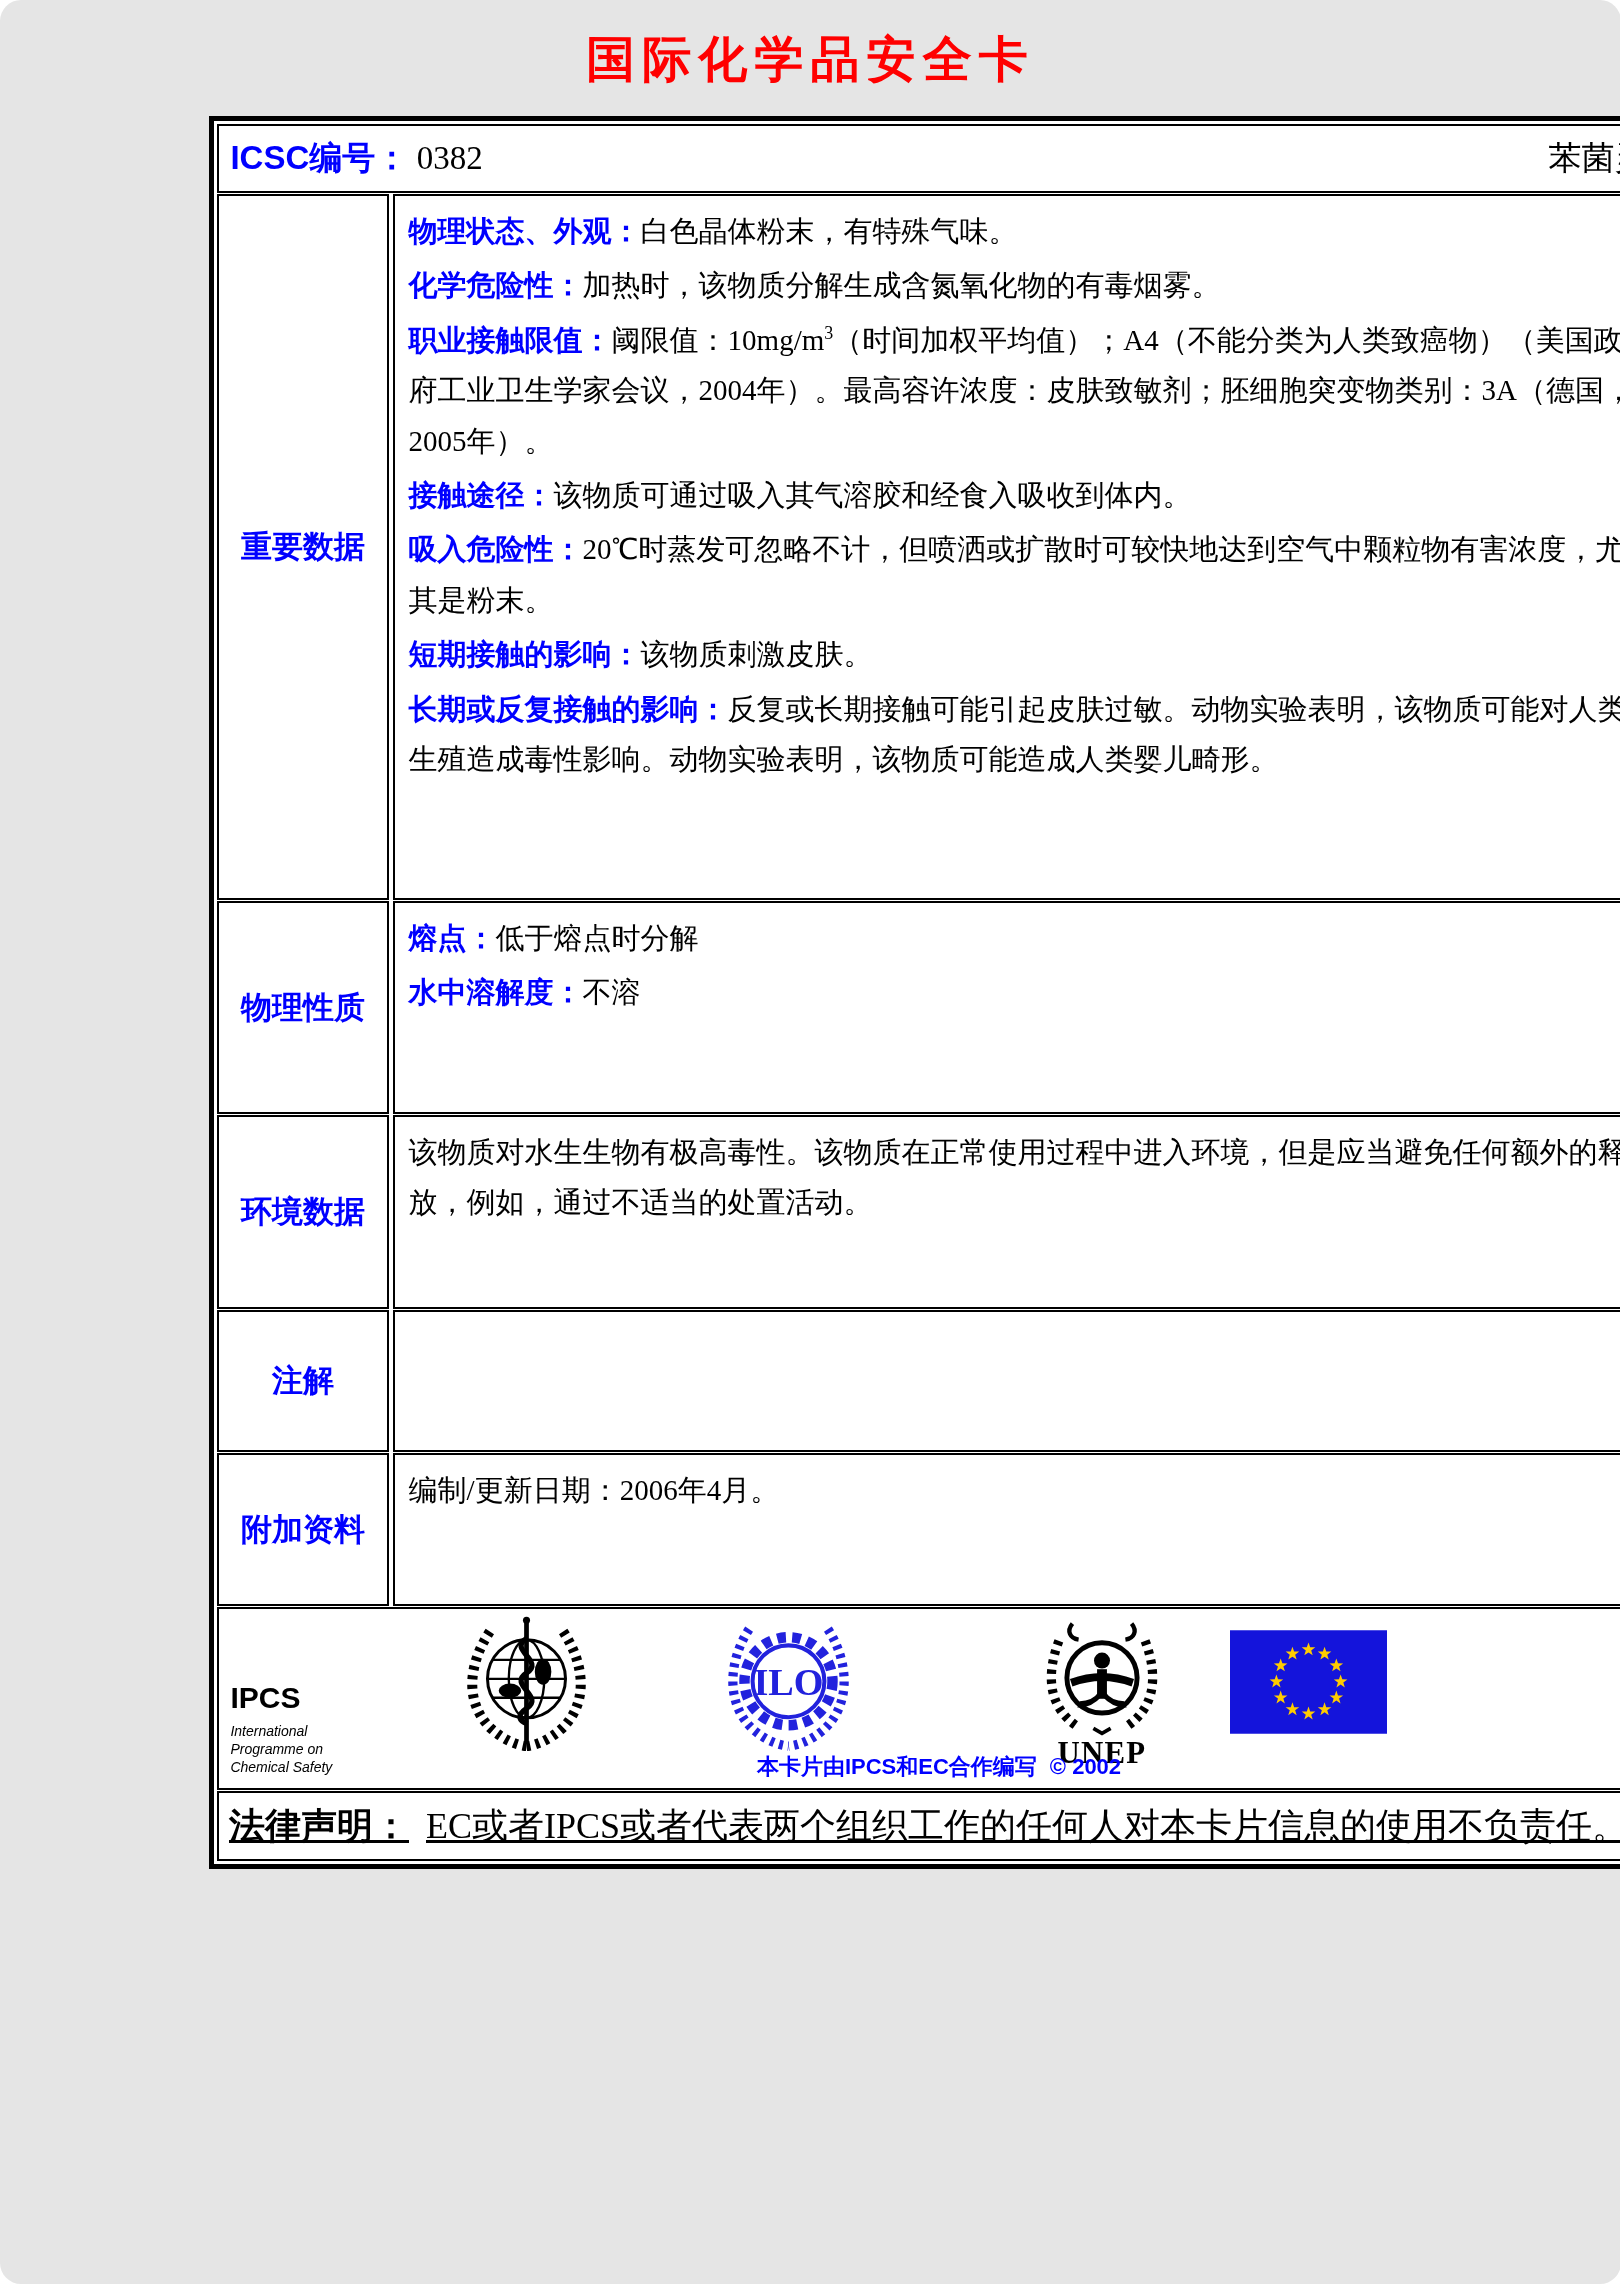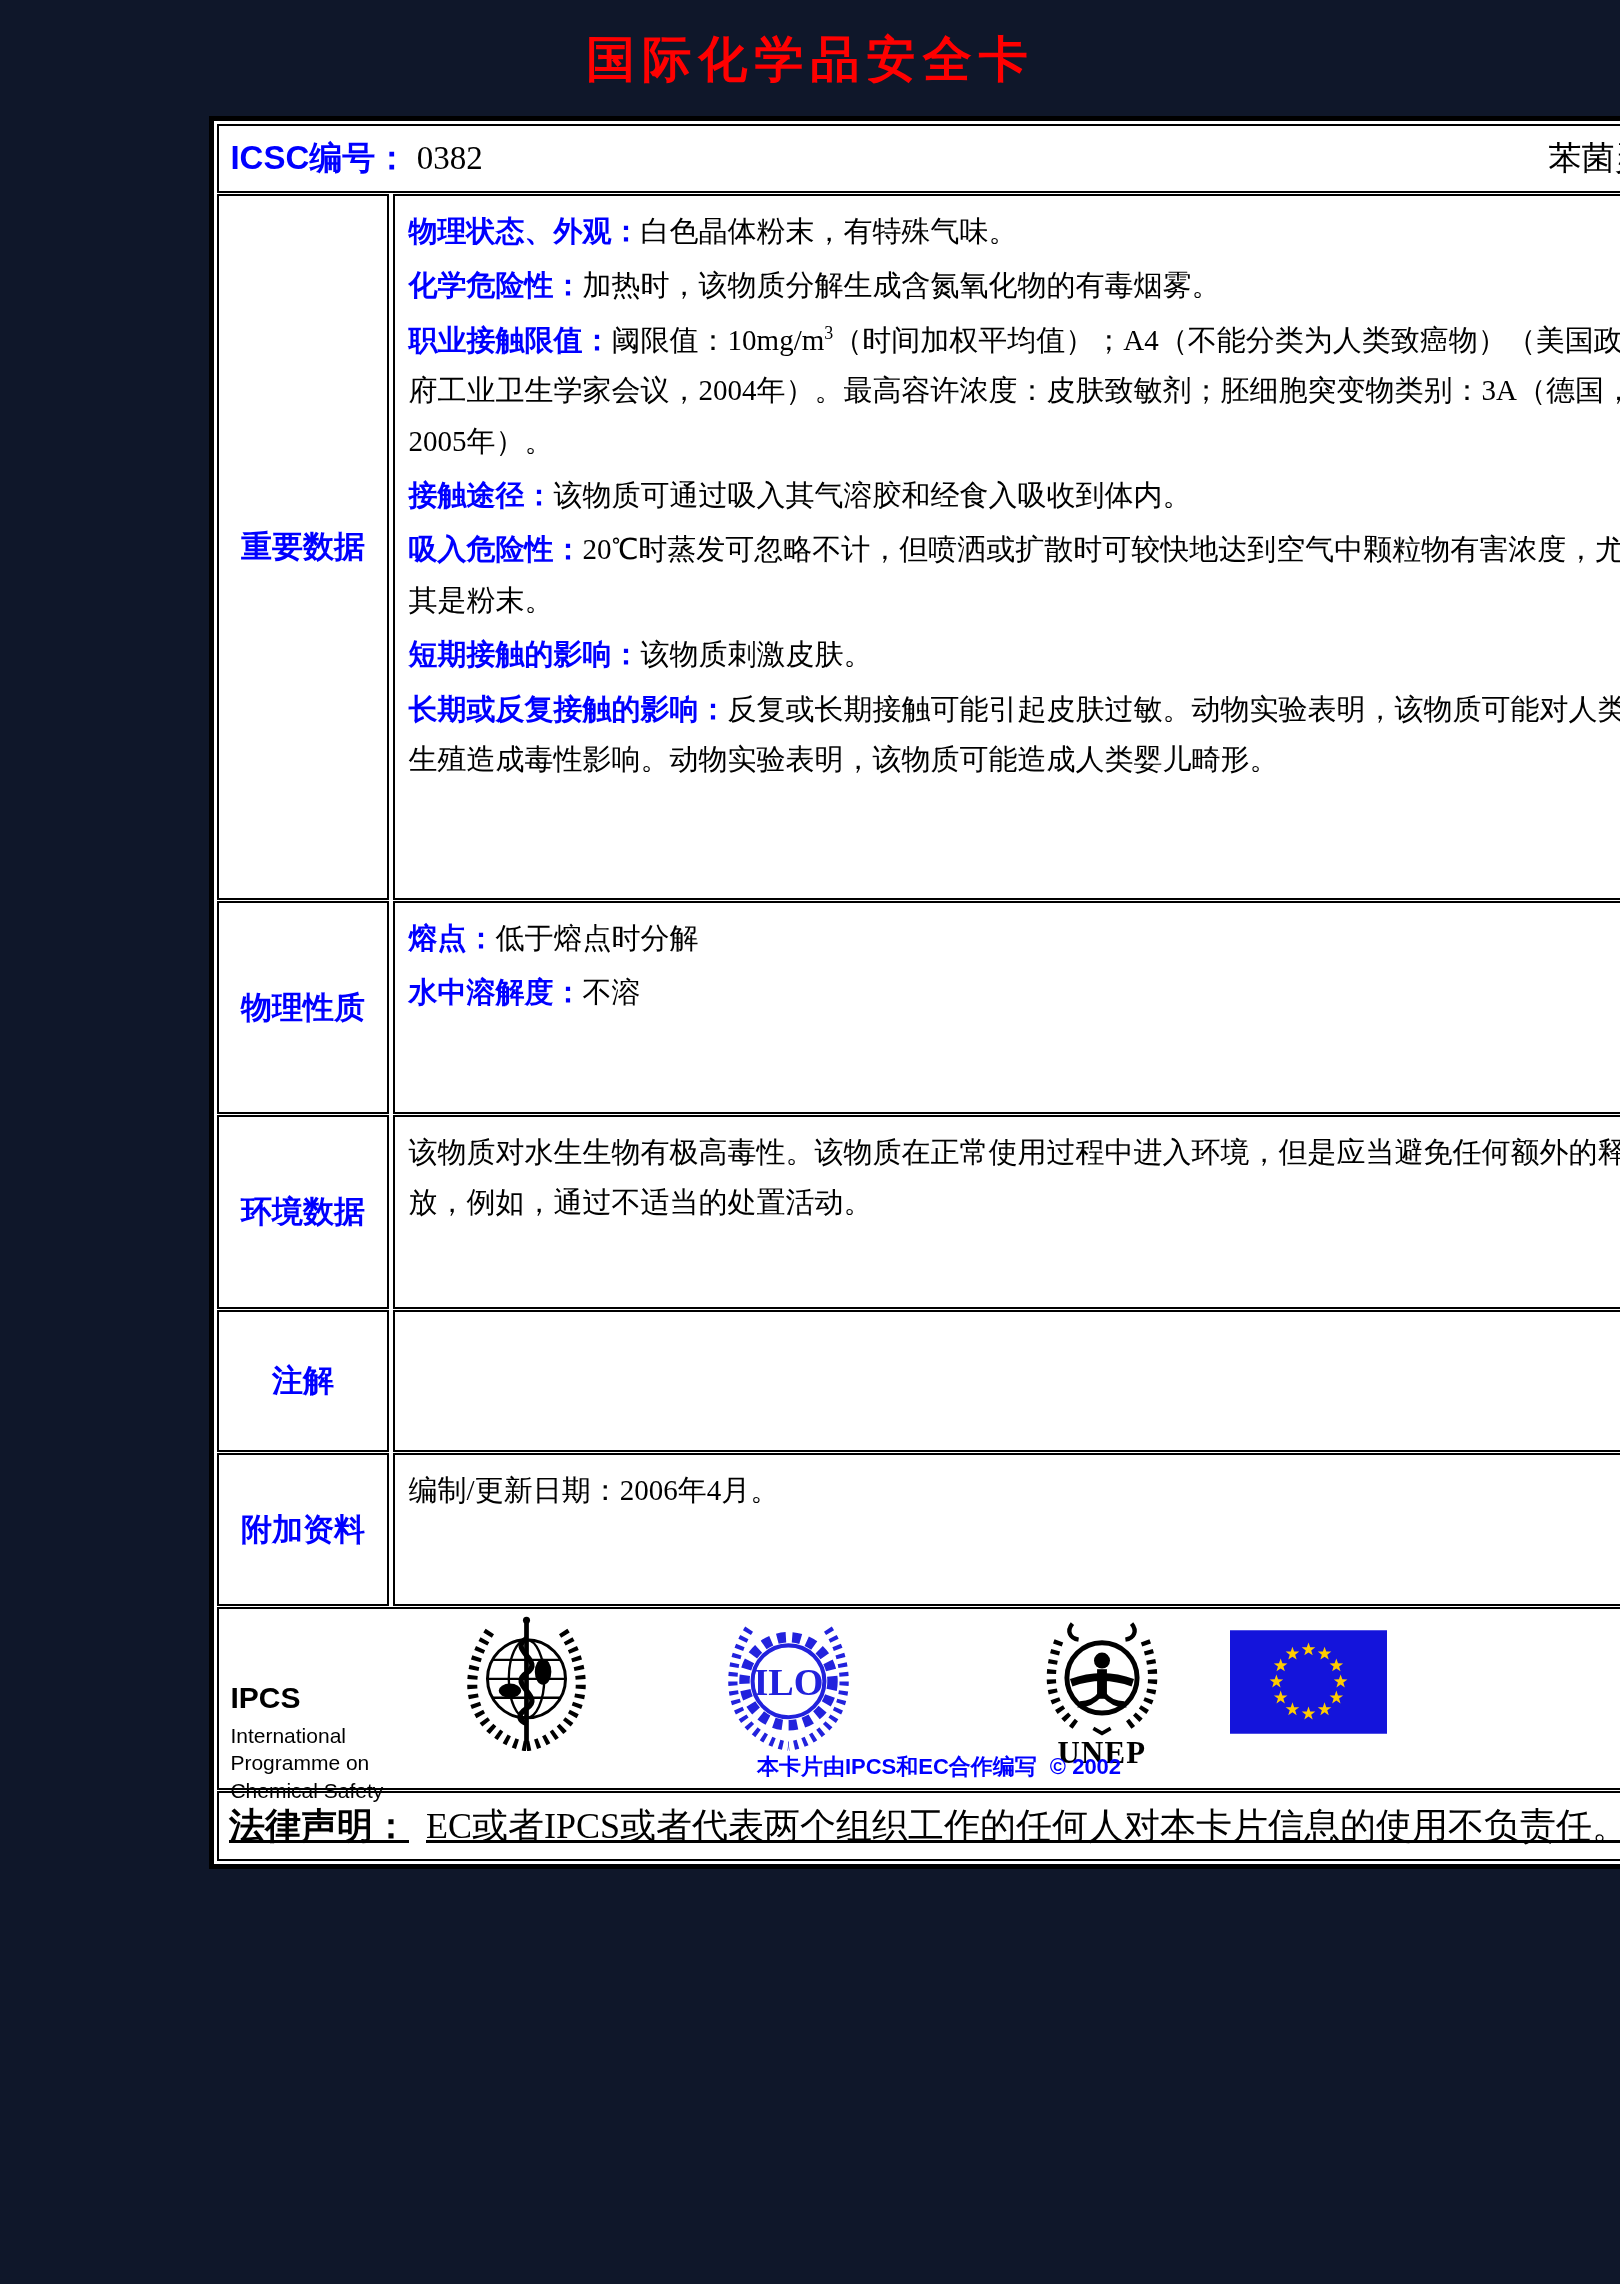--- a/index.html
+++ b/index.html
@@ -1,17 +1,17 @@
 <!DOCTYPE html>
 <html style="font-size:11.4px"><head>
 <meta charset="utf-8">
 <style>
   html,body{margin:0;padding:0;background:#ffffff;}
-  .page{position:relative;width:1621px;height:2284px;background:#0f172a;overflow:hidden;
-        font-family:"Liberation Serif",serif;color:#000;}
+  .page{position:relative;width:1621px;height:2284px;background:#e5e5e5;overflow:hidden;
+        font-family:"Liberation Serif",serif;color:#000;border-radius:21px;}
   .title{position:absolute;top:27px;left:0;width:100%;text-align:center;margin:0;
          font-family:"Liberation Serif",serif;font-weight:bold;font-size:49px;
          letter-spacing:7.1px;color:#FF0000;}
   
   .card{position:absolute;left:209px;top:116px;width:1460px;box-sizing:border-box;
         border:5px solid #000;background:#fff;padding:3px;display:flex;
         flex-direction:column;gap:1px;}
   .row{display:flex;gap:3.6px;}
   .cell{border:2.9px solid #000;box-sizing:border-box;background:#fff;}
   .hcell{flex:0 0 172px;border:2.9px solid #000;box-sizing:border-box;display:flex;
@@ -30,21 +30,21 @@
   .content .item{margin:4px;}
   sup{font-size:0.62em;line-height:0;}
   .legalrow{display:flex;align-items:center;padding:0 10px;font-size:36px;text-decoration:underline;}
   .legal-label{font-family:"Liberation Sans",sans-serif;font-weight:bold;color:#000;
                white-space:nowrap;}
   .legal-text{font-family:"Liberation Serif",serif;margin-left:17px;}
   
   .logos{position:relative;}
   .ipcs{position:absolute;left:11.4px;top:24px;font-family:"Liberation Sans",sans-serif;margin-top:48px;}
   .ipcs .big{font-weight:bold;font-size:30px;margin-bottom:7.1px;}
-  .ipcs .ln{font-size:21px;line-height:1.3;}
+  .ipcs .ln{font-size:14px;line-height:1.3;font-style:italic;}
   .logo{position:absolute;top:5.7px;}
   .who{left:236px;} .ilo{left:500px;} .unep{left:808px;}
   .eu{left:1011px;top:21.4px;}
   .copyline{position:absolute;left:0;bottom:5.7px;width:100%;text-align:center;
             color:#0000FF;font-family:"Liberation Sans",sans-serif;font-weight:bold;
             font-size:22px;}
   .copyline .yr{margin-left:13px;}
 </style>
 </head>
 <body>

